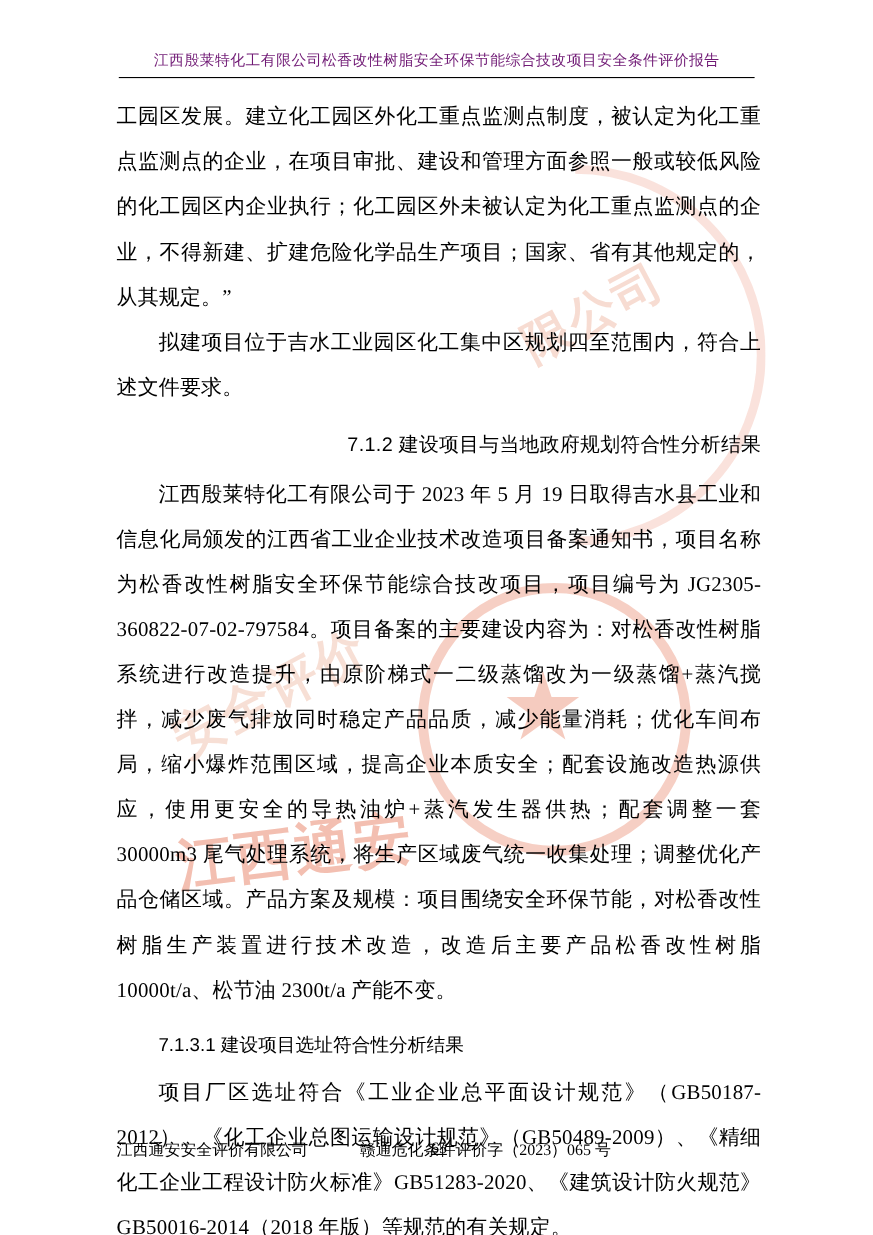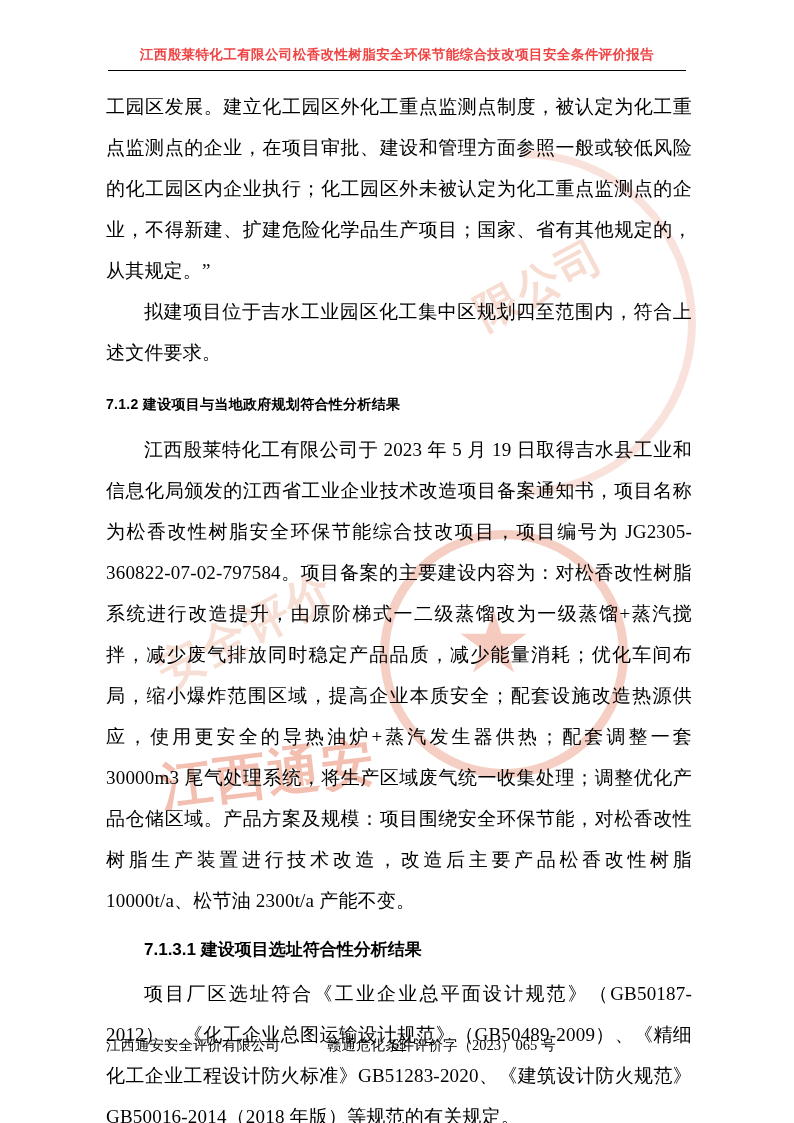--- a/index.html
+++ b/index.html
@@ -91,24 +91,24 @@
   .header {
     position: absolute;
     left: 0;
     right: 0;
     top: 46px;
     text-align: center;
     z-index: 10;
   }
   .header-text {
     font-family: "Liberation Sans", sans-serif;
-    font-weight: bold;
+    font-weight: normal;
     font-size: 13.5px;
     letter-spacing: 0.4px;
-    color: #ef4444;
+    color: #701a75;
   }
   .header-rule {
     margin: 6px 108px 0 108px;
     border-bottom: 1px solid #000;
   }
 
   
   .content {
     position: absolute;
     left: 106px;
@@ -120,29 +120,30 @@
     margin: 0 0 0 0;
     font-size: 19px;
     line-height: 41px;
     text-align: justify;
     text-justify: inter-ideograph;
     letter-spacing: 0.2px;
   }
   p.indent2 { text-indent: 38px; }
   h3.heading {
     font-family: "Liberation Sans", sans-serif;
-    font-weight: bold;
-    font-size: 14px;
+    font-weight: normal;
+    font-size: 18px;
     margin: 14px 0 8px 0;
     line-height: 34px;
     letter-spacing: 0.3px;
+    text-align: right;
   }
   h4.heading2 {
     font-family: "Liberation Sans", sans-serif;
-    font-weight: bold;
+    font-weight: normal;
     font-size: 17px;
     margin: 12px 0 6px 0;
     line-height: 34px;
     text-indent: 38px;
   }
 
   
   .footer {
     position: absolute;
     left: 106px;

